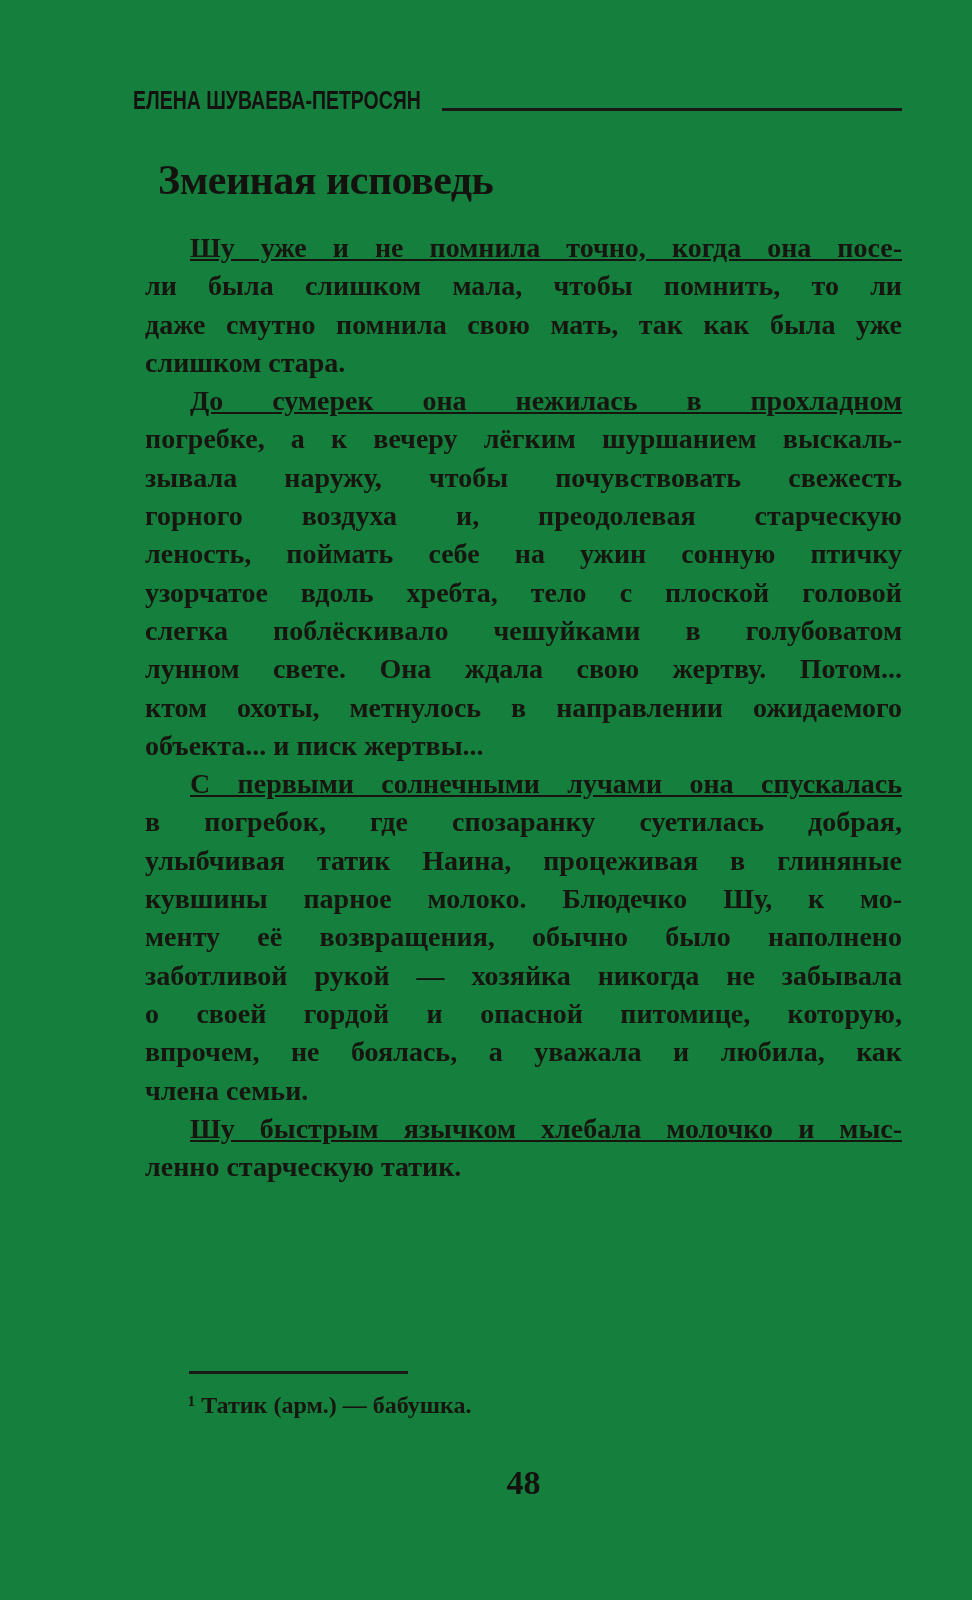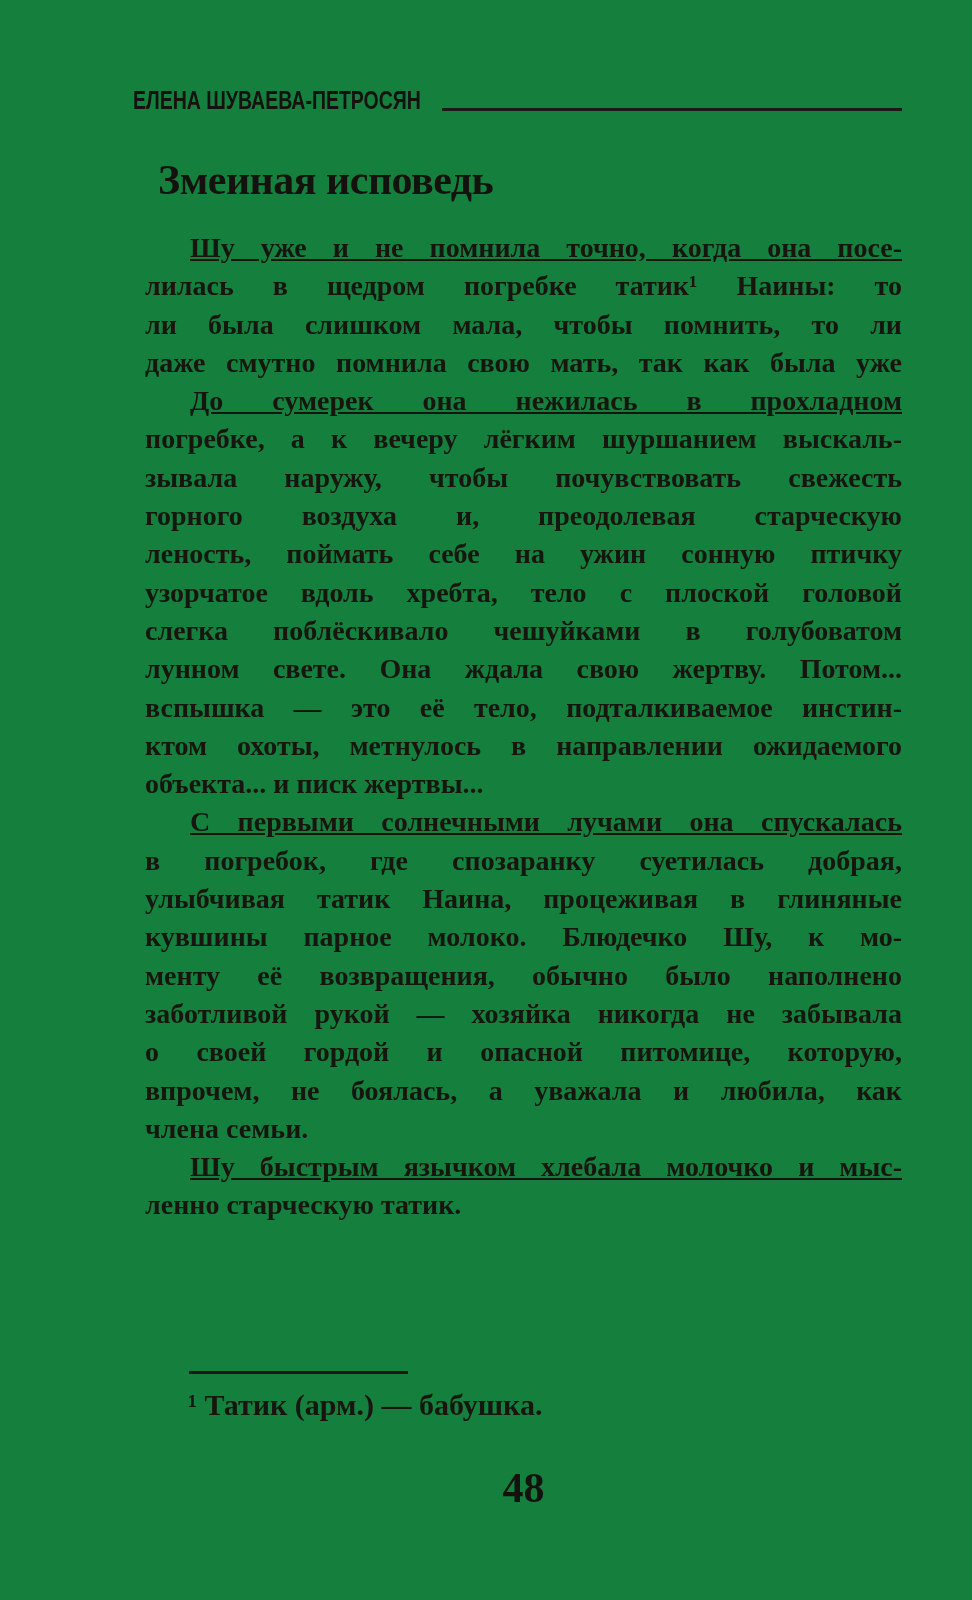--- a/index.html
+++ b/index.html
@@ -83,66 +83,65 @@
     left: 189px;
     width: 219px;
     height: 0;
     border-bottom: 3px solid #1b1917;
   }
   .footnote {
     position: absolute;
     top: 1389px;
     left: 188px;
     width: 700px;
-    font-size: 30px;
+    font-size: 24px;
     font-weight: 600;
     line-height: 32px;
     color: #17150f;
   }
   
   .page-number {
     position: absolute;
     top: 1464px;
     left: 145px;
     width: 757px;
     text-align: center;
-    font-size: 42px;
+    font-size: 34px;
     font-weight: 600;
     color: #14120f;
   }
 </style>
 </head>
 <body>
 
 <div class="page">
 
   <div class="running-head">
     <span class="author">ЕЛЕНА ШУВАЕВА-ПЕТРОСЯН</span>
     <span class="head-rule"></span>
   </div>
 
   <h1 class="story-title">Змеиная исповедь</h1>
 
   <div class="body-text">
       <div class="para">
         <div class="line first">Шу уже и не помнила точно, когда она посе-</div>
-        <div class="line">лилась в щедром погребке татик¹ Наины: то</div>
         <div class="line">ли была слишком мала, чтобы помнить, то ли</div>
         <div class="line">даже смутно помнила свою мать, так как была уже</div>
+        <div class="line last">слишком стара.</div>
       </div>
       <div class="para">
         <div class="line first">До сумерек она нежилась в прохладном</div>
         <div class="line">погребке, а к вечеру лёгким шуршанием выскаль-</div>
         <div class="line">зывала наружу, чтобы почувствовать свежесть</div>
         <div class="line">горного воздуха и, преодолевая старческую</div>
         <div class="line">леность, поймать себе на ужин сонную птичку</div>
         <div class="line">узорчатое вдоль хребта, тело с плоской головой</div>
         <div class="line">слегка поблёскивало чешуйками в голубоватом</div>
         <div class="line">лунном свете. Она ждала свою жертву. Потом...</div>
-        <div class="line">вспышка — это её тело, подталкиваемое инстин-</div>
         <div class="line">ктом охоты, метнулось в направлении ожидаемого</div>
         <div class="line last">объекта... и писк жертвы...</div>
       </div>
       <div class="para">
         <div class="line first">С первыми солнечными лучами она спускалась</div>
         <div class="line">в погребок, где спозаранку суетилась добрая,</div>
         <div class="line">улыбчивая татик Наина, процеживая в глиняные</div>
         <div class="line">кувшины парное молоко. Блюдечко Шу, к мо-</div>
         <div class="line">менту её возвращения, обычно было наполнено</div>
         <div class="line">заботливой рукой — хозяйка никогда не забывала</div>

